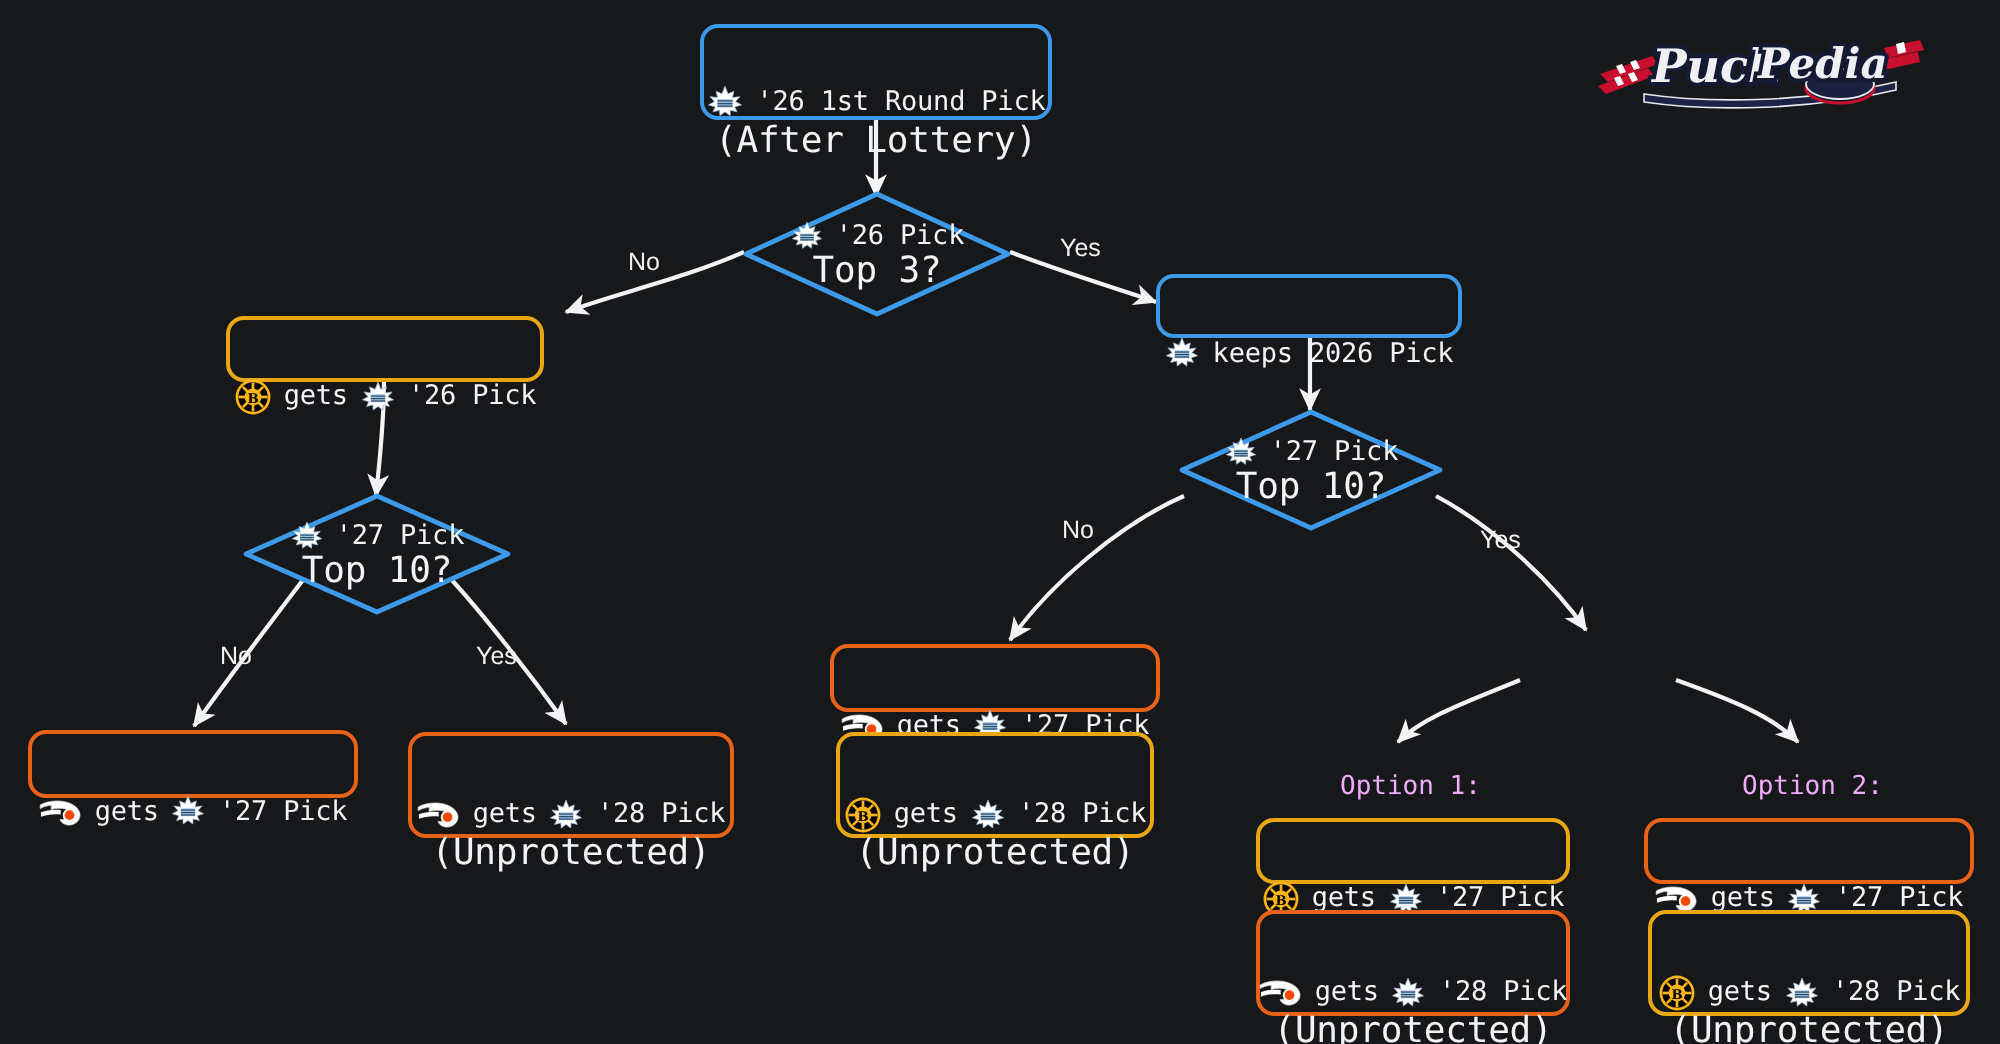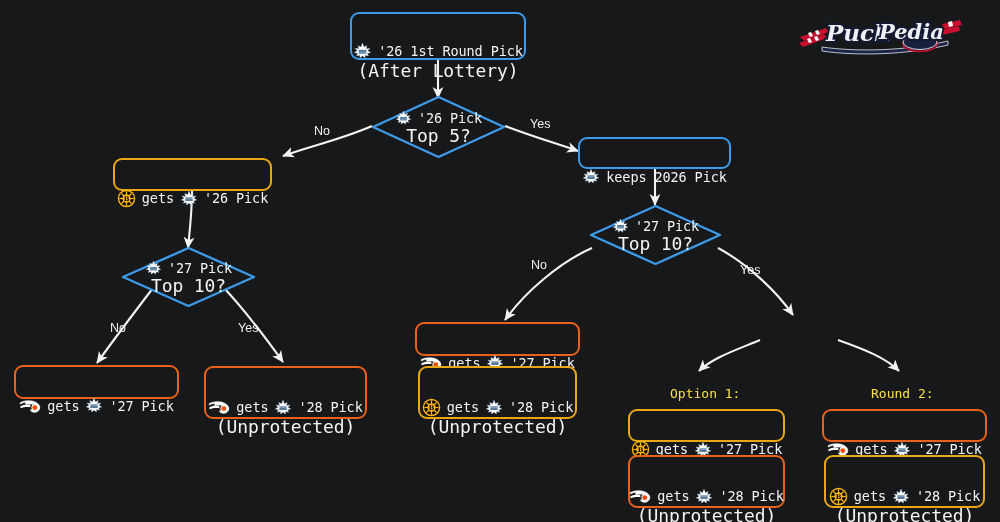--- a/index.html
+++ b/index.html
@@ -91,21 +91,21 @@
   .edge-label {
     position: absolute;
     color: #f0f1f2;
     font-size: 12.5px;
     line-height: 14px;
     font-family: Liberation Sans, sans-serif;
     white-space: nowrap;
   }
   .opt-label {
     position: absolute;
-    color: #fde047;
+    color: #f0abfc;
     font-size: 13px;
     line-height: 15px;
     white-space: nowrap;
   }
 
   
   .logo {
     display: inline-block;
     flex: 0 0 auto;
     position: relative;
@@ -218,21 +218,21 @@
           <svg width="17" height="17" viewBox="0 0 24 24">
             <path d="M12 1.4 L13.9 6.2 L17.6 4.6 L16.7 8.6 L21.4 8.0 L18.6 11.1 L22.4 13.2 L18.1 14.5 L19.6 17.6 L15.4 16.6 L15.2 20.0 L12 17.6 L8.8 20.0 L8.6 16.6 L4.4 17.6 L5.9 14.5 L1.6 13.2 L5.4 11.1 L2.6 8.0 L7.3 8.6 L6.4 4.6 L10.1 6.2 Z" fill="#ffffff" stroke="#9bb8d4" stroke-width="0.5"></path>
             <rect x="7.2" y="9.6" width="9.6" height="5.2" fill="#9fc0dd"></rect>
             <rect x="7.2" y="10.3" width="9.6" height="0.8" fill="#2a4a6a"></rect>
             <rect x="7.2" y="12.0" width="9.6" height="0.8" fill="#2a4a6a"></rect>
             <rect x="7.2" y="13.6" width="9.6" height="0.8" fill="#2a4a6a"></rect>
           </svg>
         </span>
         <span>'26 Pick</span>
       </div>
-      <div class="line sub">Top 5?</div>
+      <div class="line sub">Top 3?</div>
     </div>
   </div>
 
   <div class="edge-label" style="left:314px; top:124px;">No</div>
   <div class="edge-label" style="left:530px; top:117px;">Yes</div>
 
   <div class="node box gold" style="left:113px; top:158px; width:159px; height:33px;">
     <div class="box-inner">
       <div class="line">
         <span class="logo">
@@ -436,21 +436,21 @@
           </svg>
         </span>
         <span>'28 Pick</span>
       </div>
       <div class="line sub">(Unprotected)</div>
     </div>
   </div>
 
 
   <div class="opt-label" style="left:670px; top:386px;">Option 1:</div>
-  <div class="opt-label" style="left:871px; top:386px;">Round 2:</div>
+  <div class="opt-label" style="left:871px; top:386px;">Option 2:</div>
 
   <div class="node box gold" style="left:628px; top:409px; width:157px; height:33px;">
     <div class="box-inner">
       <div class="line">
         <span class="logo">
           <svg width="19" height="19" viewBox="0 0 24 24">
             <circle cx="12" cy="12" r="11" fill="#fcb514"></circle>
             <circle cx="12" cy="12" r="9.3" fill="#000000"></circle>
             <g stroke="#fcb514" stroke-width="1.7">
               <line x1="12" y1="2.9" x2="12" y2="21.1"></line>

